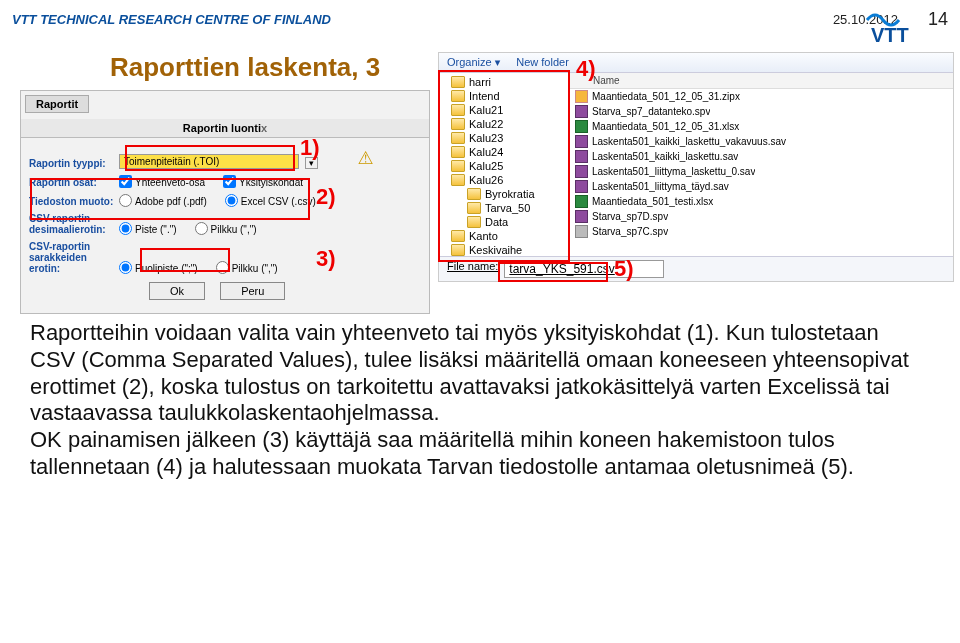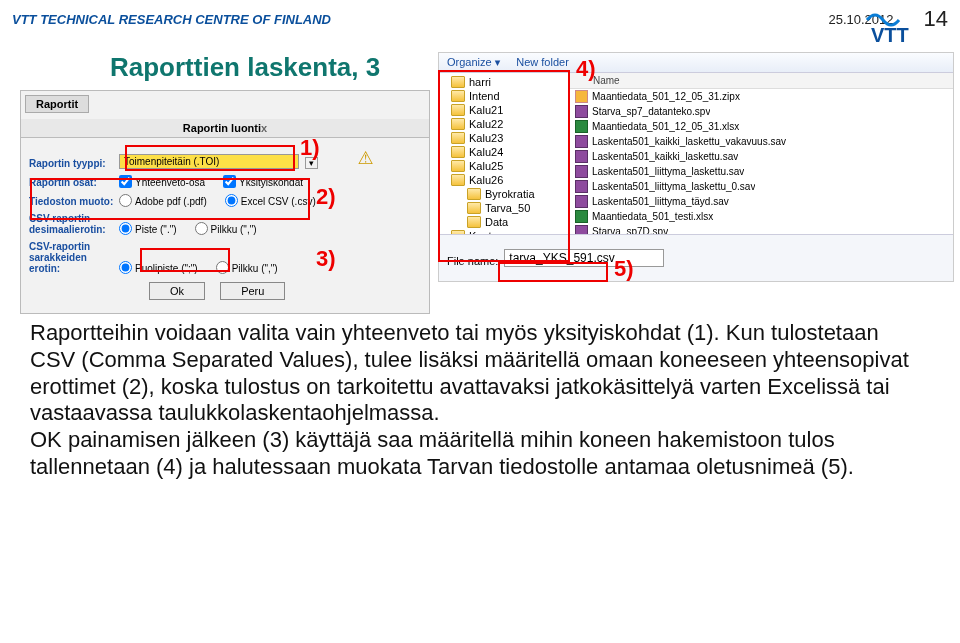--- a/index.html
+++ b/index.html
@@ -1,24 +1,24 @@
 <!DOCTYPE html>
 <html><head>
 <meta charset="utf-8">
 <style>
 * { box-sizing: border-box; margin: 0; padding: 0; }
 body { font-family: Arial, sans-serif; width: 960px; height: 643px; background: #fff; position: relative; overflow: hidden; }
 .header { height: 38px; display: flex; align-items: center; padding: 0 12px; }
 .header-title { color: #0a4f9c; font-size: 13px; font-weight: bold; font-style: italic; }
 .header-right { margin-left: auto; display: flex; align-items: center; gap: 30px; }
 .date { color: #222; font-size: 13px; }
-.page-num { color: #222; font-size: 22px; }
+.page-num { color: #222; font-size: 18px; }
 .logo-box { width: 90px; height: 44px; position: absolute; right: 10px; top: 4px; display: flex; align-items: center; justify-content: center; }
 .vtt-svg { width: 80px; height: 40px; }
-.slide-title { color: #0f766e; font-size: 26px; font-weight: bold; position: absolute; left: 110px; top: 52px; }
+.slide-title { color: #a16207; font-size: 26px; font-weight: bold; position: absolute; left: 110px; top: 52px; }
 .dialog { position: absolute; left: 20px; top: 90px; width: 410px; background: #f2f2f2; border: 1px solid #bbb; font-size: 11px; }
 .dialog-tab { background: #ddd; border: 1px solid #aaa; display: inline-block; padding: 2px 10px; margin: 4px 0 0 4px; font-weight: bold; }
 .dialog-head { background: #e8e8e8; padding: 3px 8px; font-weight: bold; border-bottom: 1px solid #bbb; margin-top: 6px; display: flex; justify-content: center; }
 .dialog-body { padding: 6px 8px 10px 8px; }
 .row { display: flex; align-items: flex-end; padding: 3px 0; }
 .lbl { color: #1a4fa0; font-weight: bold; width: 90px; font-size: 10px; }
 .select { border: 1px solid #999; background: #fde047; padding: 1px 4px; min-width: 180px; font-size: 10px; display: inline-block; }
 .chk, .rad { margin: 0 3px 0 0; }
 .chklbl { margin-right: 18px; font-size: 10px; }
 .btn { border: 1px solid #888; background: #eee; padding: 2px 20px; margin-right: 12px; font-size: 11px; cursor: pointer; }
@@ -36,21 +36,21 @@
 .exp-files { flex: 1; overflow: hidden; }
 .files-head { display: flex; background: #f4f4f4; border-bottom: 1px solid #ddd; padding: 2px 6px; }
 .colh { font-size: 10px; color: #444; flex: 1; }
 .file-row { display: flex; align-items: center; padding: 1px 6px; gap: 4px; }
 .fi { width: 13px; height: 13px; flex-shrink: 0; }
 .fi.zip { background: #f6b73c; border: 1px solid #c88; }
 .fi.sav { background: #8e4b9e; border: 1px solid #5a2f66; }
 .fi.xlsx { background: #2a8a3f; border: 1px solid #196128; }
 .fi.generic { background: #bbb; border: 1px solid #888; }
 .fname { font-size: 10px; white-space: nowrap; overflow: hidden; text-overflow: ellipsis; }
-.exp-footer { border-top: 1px solid #ccd; background: #f4f6fa; padding: 14px 8px; display: flex; align-items: flex-end; gap: 6px; }
+.exp-footer { border-top: 1px solid #ccd; background: #f4f6fa; padding: 3px 8px; display: flex; align-items: flex-start; gap: 6px; text-decoration: underline; }
 .fninput { border: 1px solid #999; background: #fff; padding: 1px 4px; font-size: 12px; width: 160px; }
 .body-text { position: absolute; left: 30px; top: 320px; width: 900px; font-size: 22px; color: #111; line-height: 1.22; }
 .body-text p { margin-bottom: 0px; }
 </style>
 </head>
 <body>
 
 <div class="header">
   <div class="header-title">VTT TECHNICAL RESEARCH CENTRE OF FINLAND</div>
   <div class="header-right">
@@ -196,24 +196,20 @@
           <div class="file-row">
             <span class="fi sav"></span>
             <span class="fname">Laskenta501_kaikki_laskettu_vakavuus.sav</span>
           </div>
           <div class="file-row">
             <span class="fi sav"></span>
             <span class="fname">Laskenta501_kaikki_laskettu.sav</span>
           </div>
           <div class="file-row">
             <span class="fi sav"></span>
-            <span class="fname">Laskenta501_liittyma_laskettu.sav</span>
-          </div>
-          <div class="file-row">
-            <span class="fi sav"></span>
             <span class="fname">Laskenta501_liittyma_laskettu_0.sav</span>
           </div>
           <div class="file-row">
             <span class="fi sav"></span>
             <span class="fname">Laskenta501_liittyma_täyd.sav</span>
           </div>
           <div class="file-row">
             <span class="fi xlsx"></span>
             <span class="fname">Maantiedata_501_testi.xlsx</span>
           </div>

